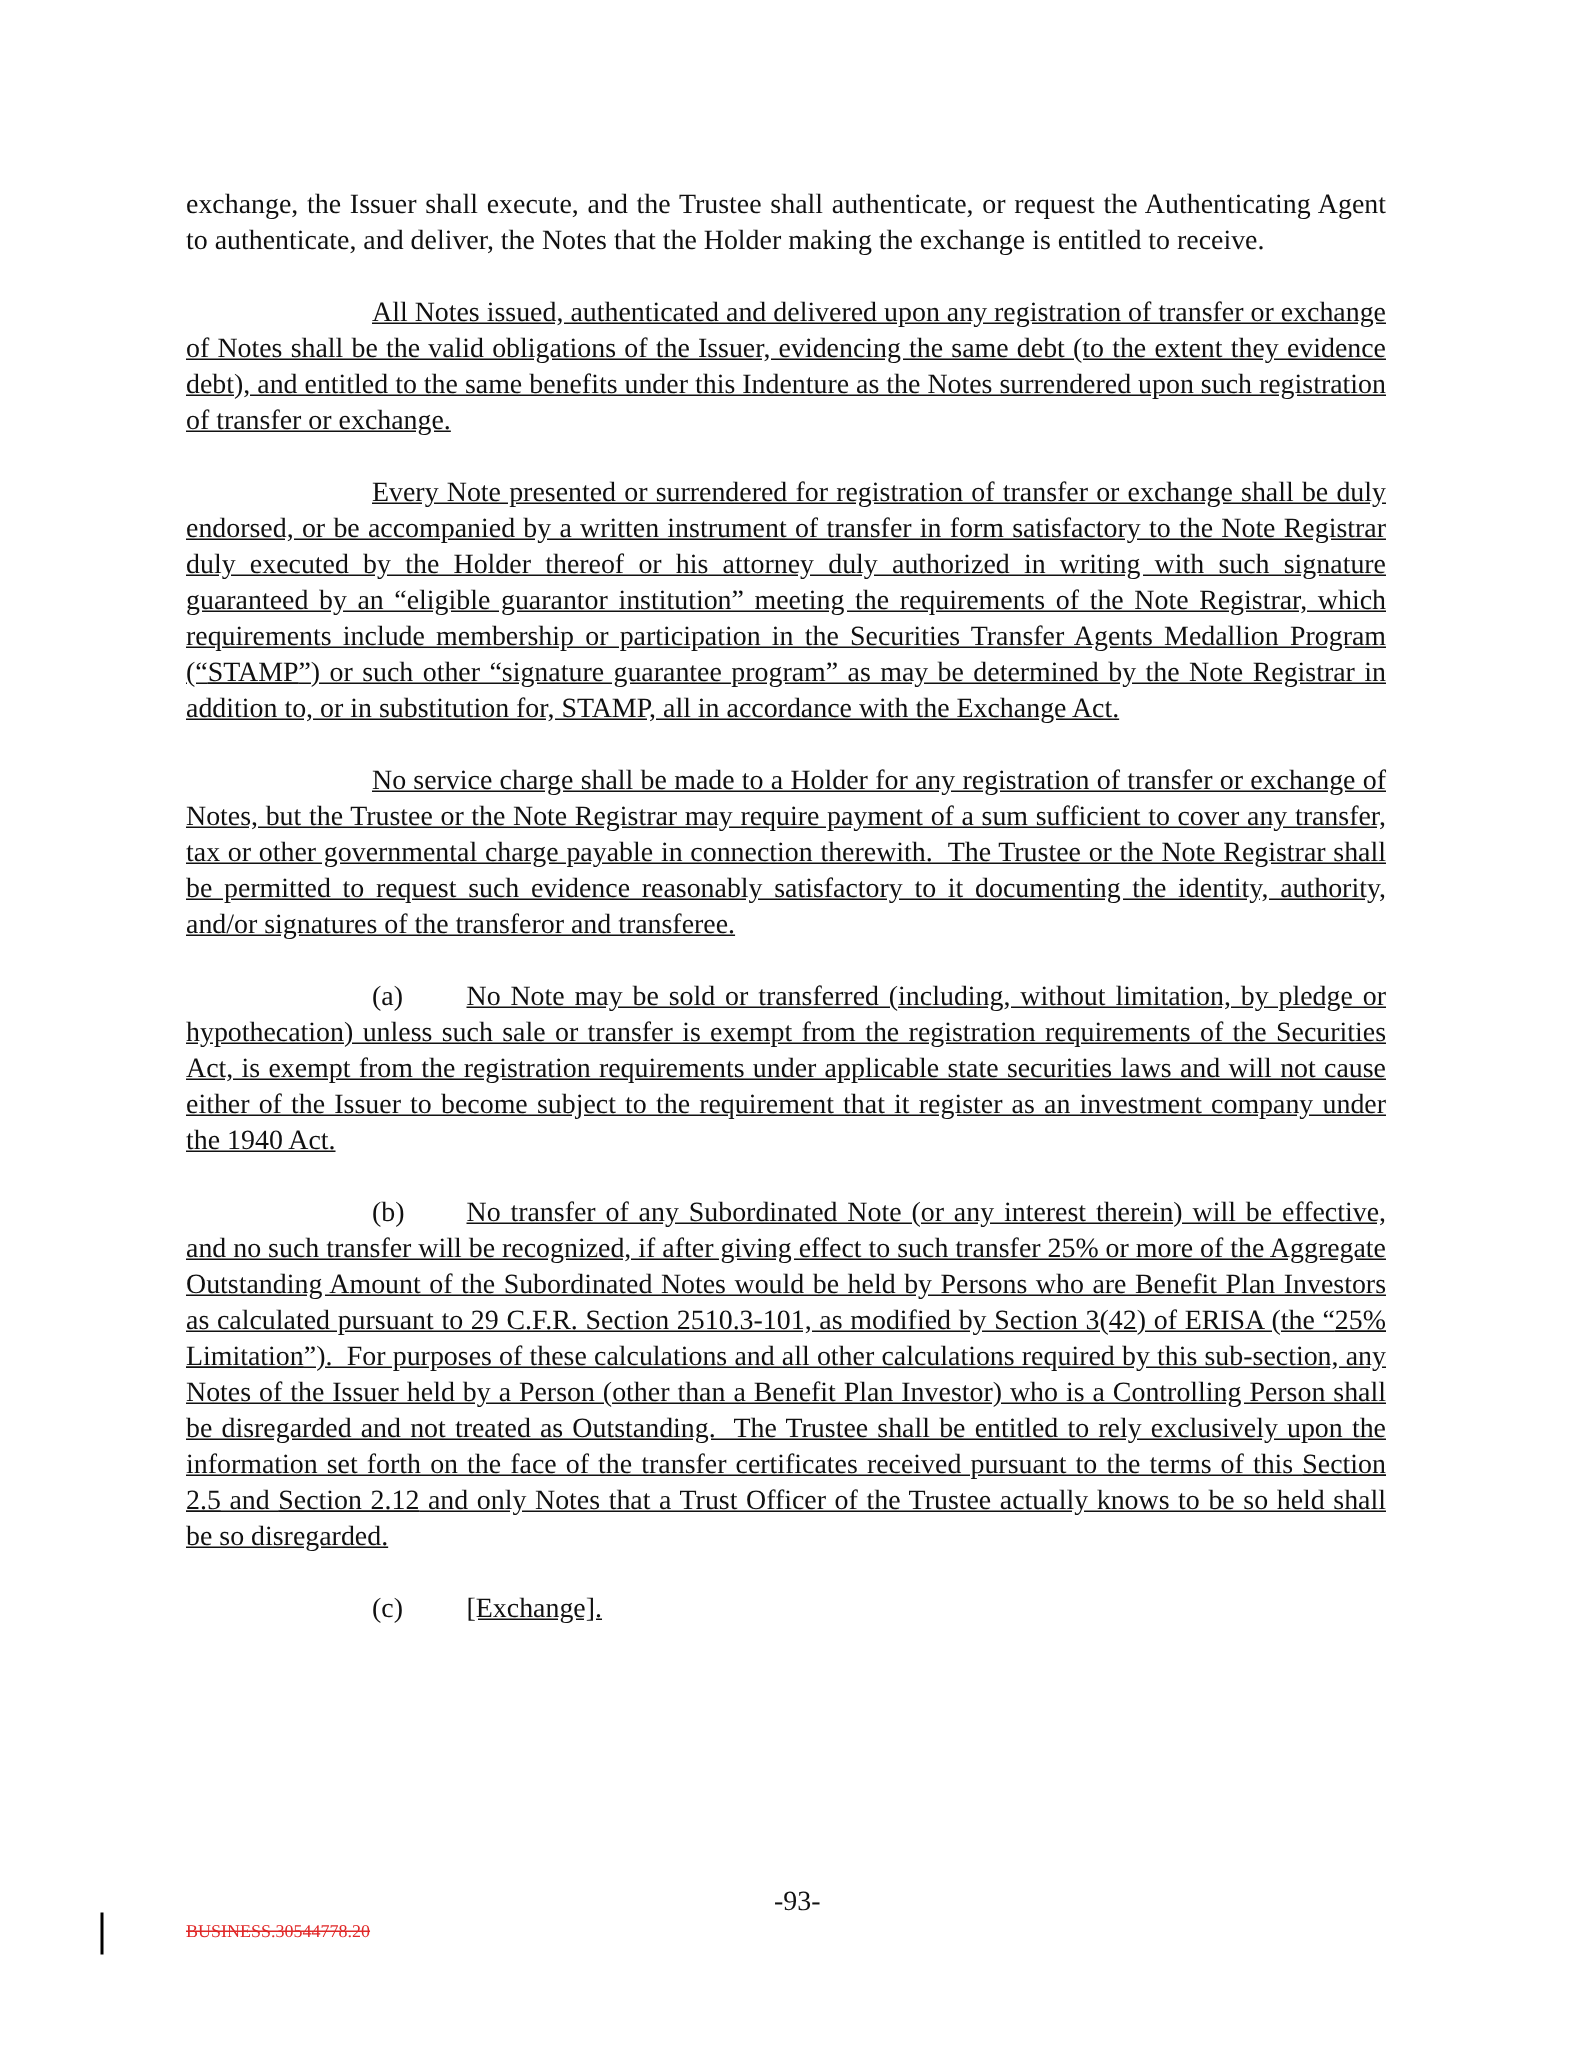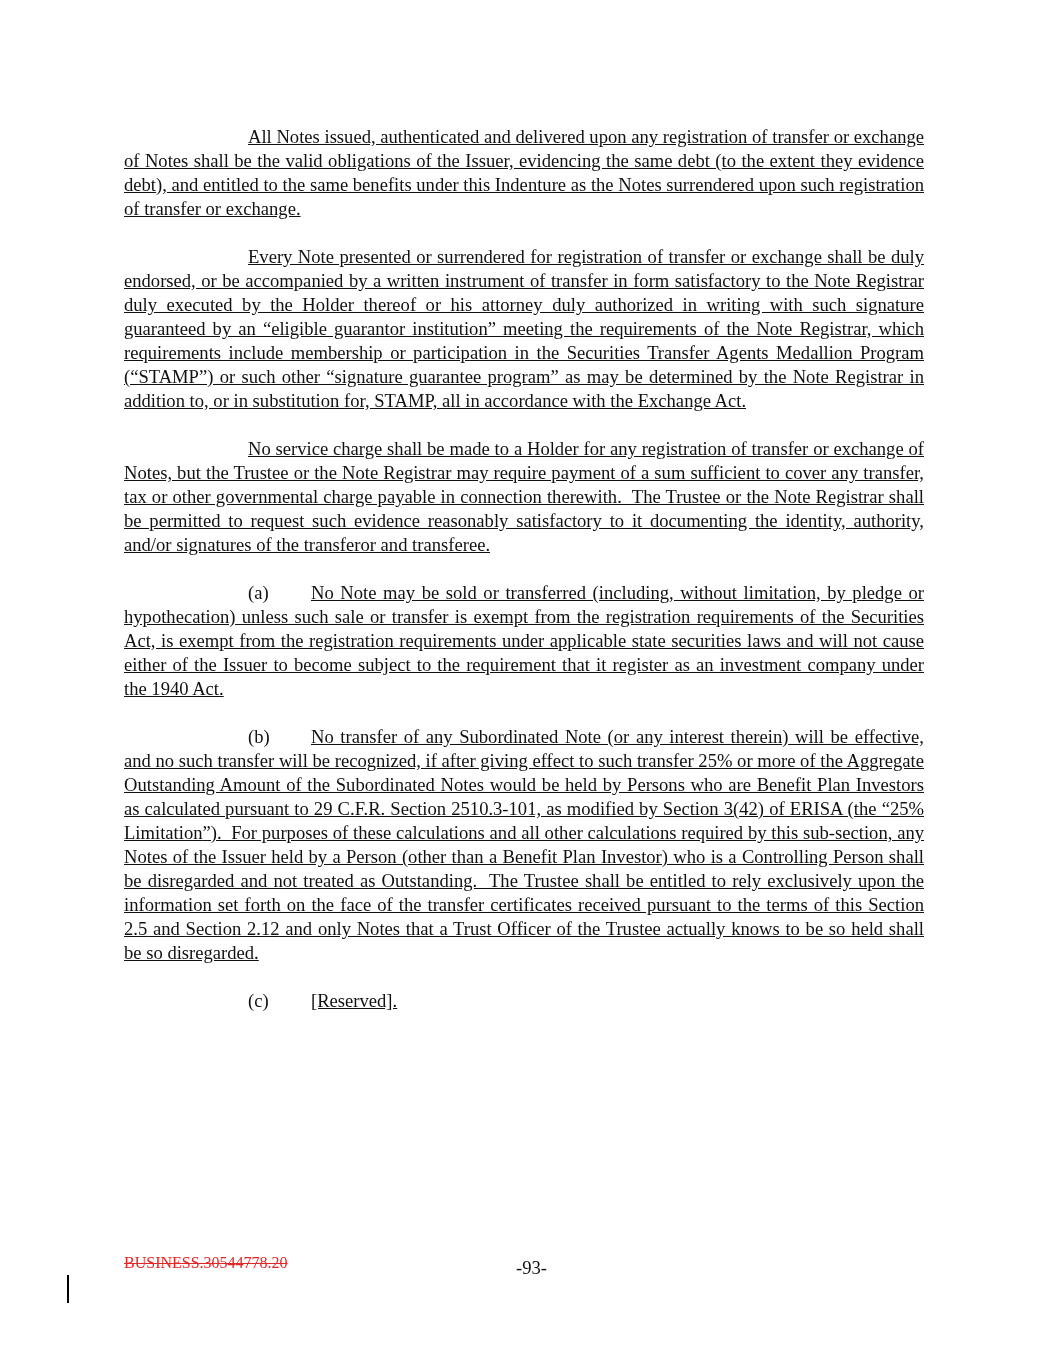--- a/index.html
+++ b/index.html
@@ -59,32 +59,35 @@
     position: absolute;
     left: 67px;
     top: 1275px;
     width: 2px;
     height: 28px;
     background: #000000;
   }
   .doc-id {
     position: absolute;
     left: 124px;
-    top: 1254px;
-    font-size: 16px;
+    top: 1280px;
+    font-size: 12px;
     color: #e02828;
     text-decoration: line-through;
     font-family: "Liberation Serif", "DejaVu Serif", serif;
   }
 </style>
 </head>
 <body>
 
 <div class="page">
 
+  <p class="para cont">
+    <span>exchange, the Issuer shall execute, and the Trustee shall authenticate, or request the Authenticating Agent to authenticate, and deliver, the Notes that the Holder making the exchange is entitled to receive.</span>
+  </p>
 
   <p class="para indent">
     <span>All Notes issued, authenticated and delivered upon any registration of transfer or exchange of Notes shall be the valid obligations of the Issuer, evidencing the same debt (to the extent they evidence debt), and entitled to the same benefits under this Indenture as the Notes surrendered upon such registration of transfer or exchange.</span>
   </p>
 
   <p class="para indent">
     <span>Every Note presented or surrendered for registration of transfer or exchange shall be duly endorsed, or be accompanied by a written instrument of transfer in form satisfactory to the Note Registrar duly executed by the Holder thereof or his attorney duly authorized in writing with such signature guaranteed by an “eligible guarantor institution” meeting the requirements of the Note Registrar, which requirements include membership or participation in the Securities Transfer Agents Medallion Program (“</span><span class="u">STAMP</span><span>”) or such other “signature guarantee program” as may be determined by the Note Registrar in addition to, or in substitution for, STAMP, all in accordance with the Exchange Act.</span>
   </p>
 
   <p class="para indent">
@@ -93,21 +96,21 @@
 
   <p class="para indent">
     <span class="label">(a)</span><span>No Note may be sold or transferred (including, without limitation, by pledge or hypothecation) unless such sale or transfer is exempt from the registration requirements of the Securities Act, is exempt from the registration requirements under applicable state securities laws and will not cause either of the Issuer to become subject to the requirement that it register as an investment company under the 1940 Act.</span>
   </p>
 
   <p class="para indent">
     <span class="label">(b)</span><span>No transfer of any Subordinated Note (or any interest therein) will be effective, and no such transfer will be recognized, if after giving effect to such transfer 25% or more of the Aggregate Outstanding Amount of the Subordinated Notes would be held by Persons who are Benefit Plan Investors as calculated pursuant to 29&nbsp;C.F.R. Section&nbsp;2510.3-101, as modified by Section 3(42) of ERISA (the “</span><span class="u">25% Limitation</span><span>”).&nbsp; For purposes of these calculations and all other calculations required by this sub-section, any Notes of the Issuer held by a Person (other than a Benefit Plan Investor) who is a Controlling Person shall be disregarded and not treated as Outstanding.&nbsp; The Trustee shall be entitled to rely exclusively upon the information set forth on the face of the transfer certificates received pursuant to the terms of this </span><span class="u">Section 2.5</span><span> and </span><span class="u">Section 2.12</span><span> and only Notes that a Trust Officer of the Trustee actually knows to be so held shall be so disregarded.</span>
   </p>
 
   <p class="para indent">
-    <span class="label">(c)</span><span>[Reserved].</span>
+    <span class="label">(c)</span><span>[Exchange].</span>
   </p>
 
 
 </div>
 
 <div class="page-number">
   <span>-93-</span>
 </div>
 
 <div class="change-bar"></div>

